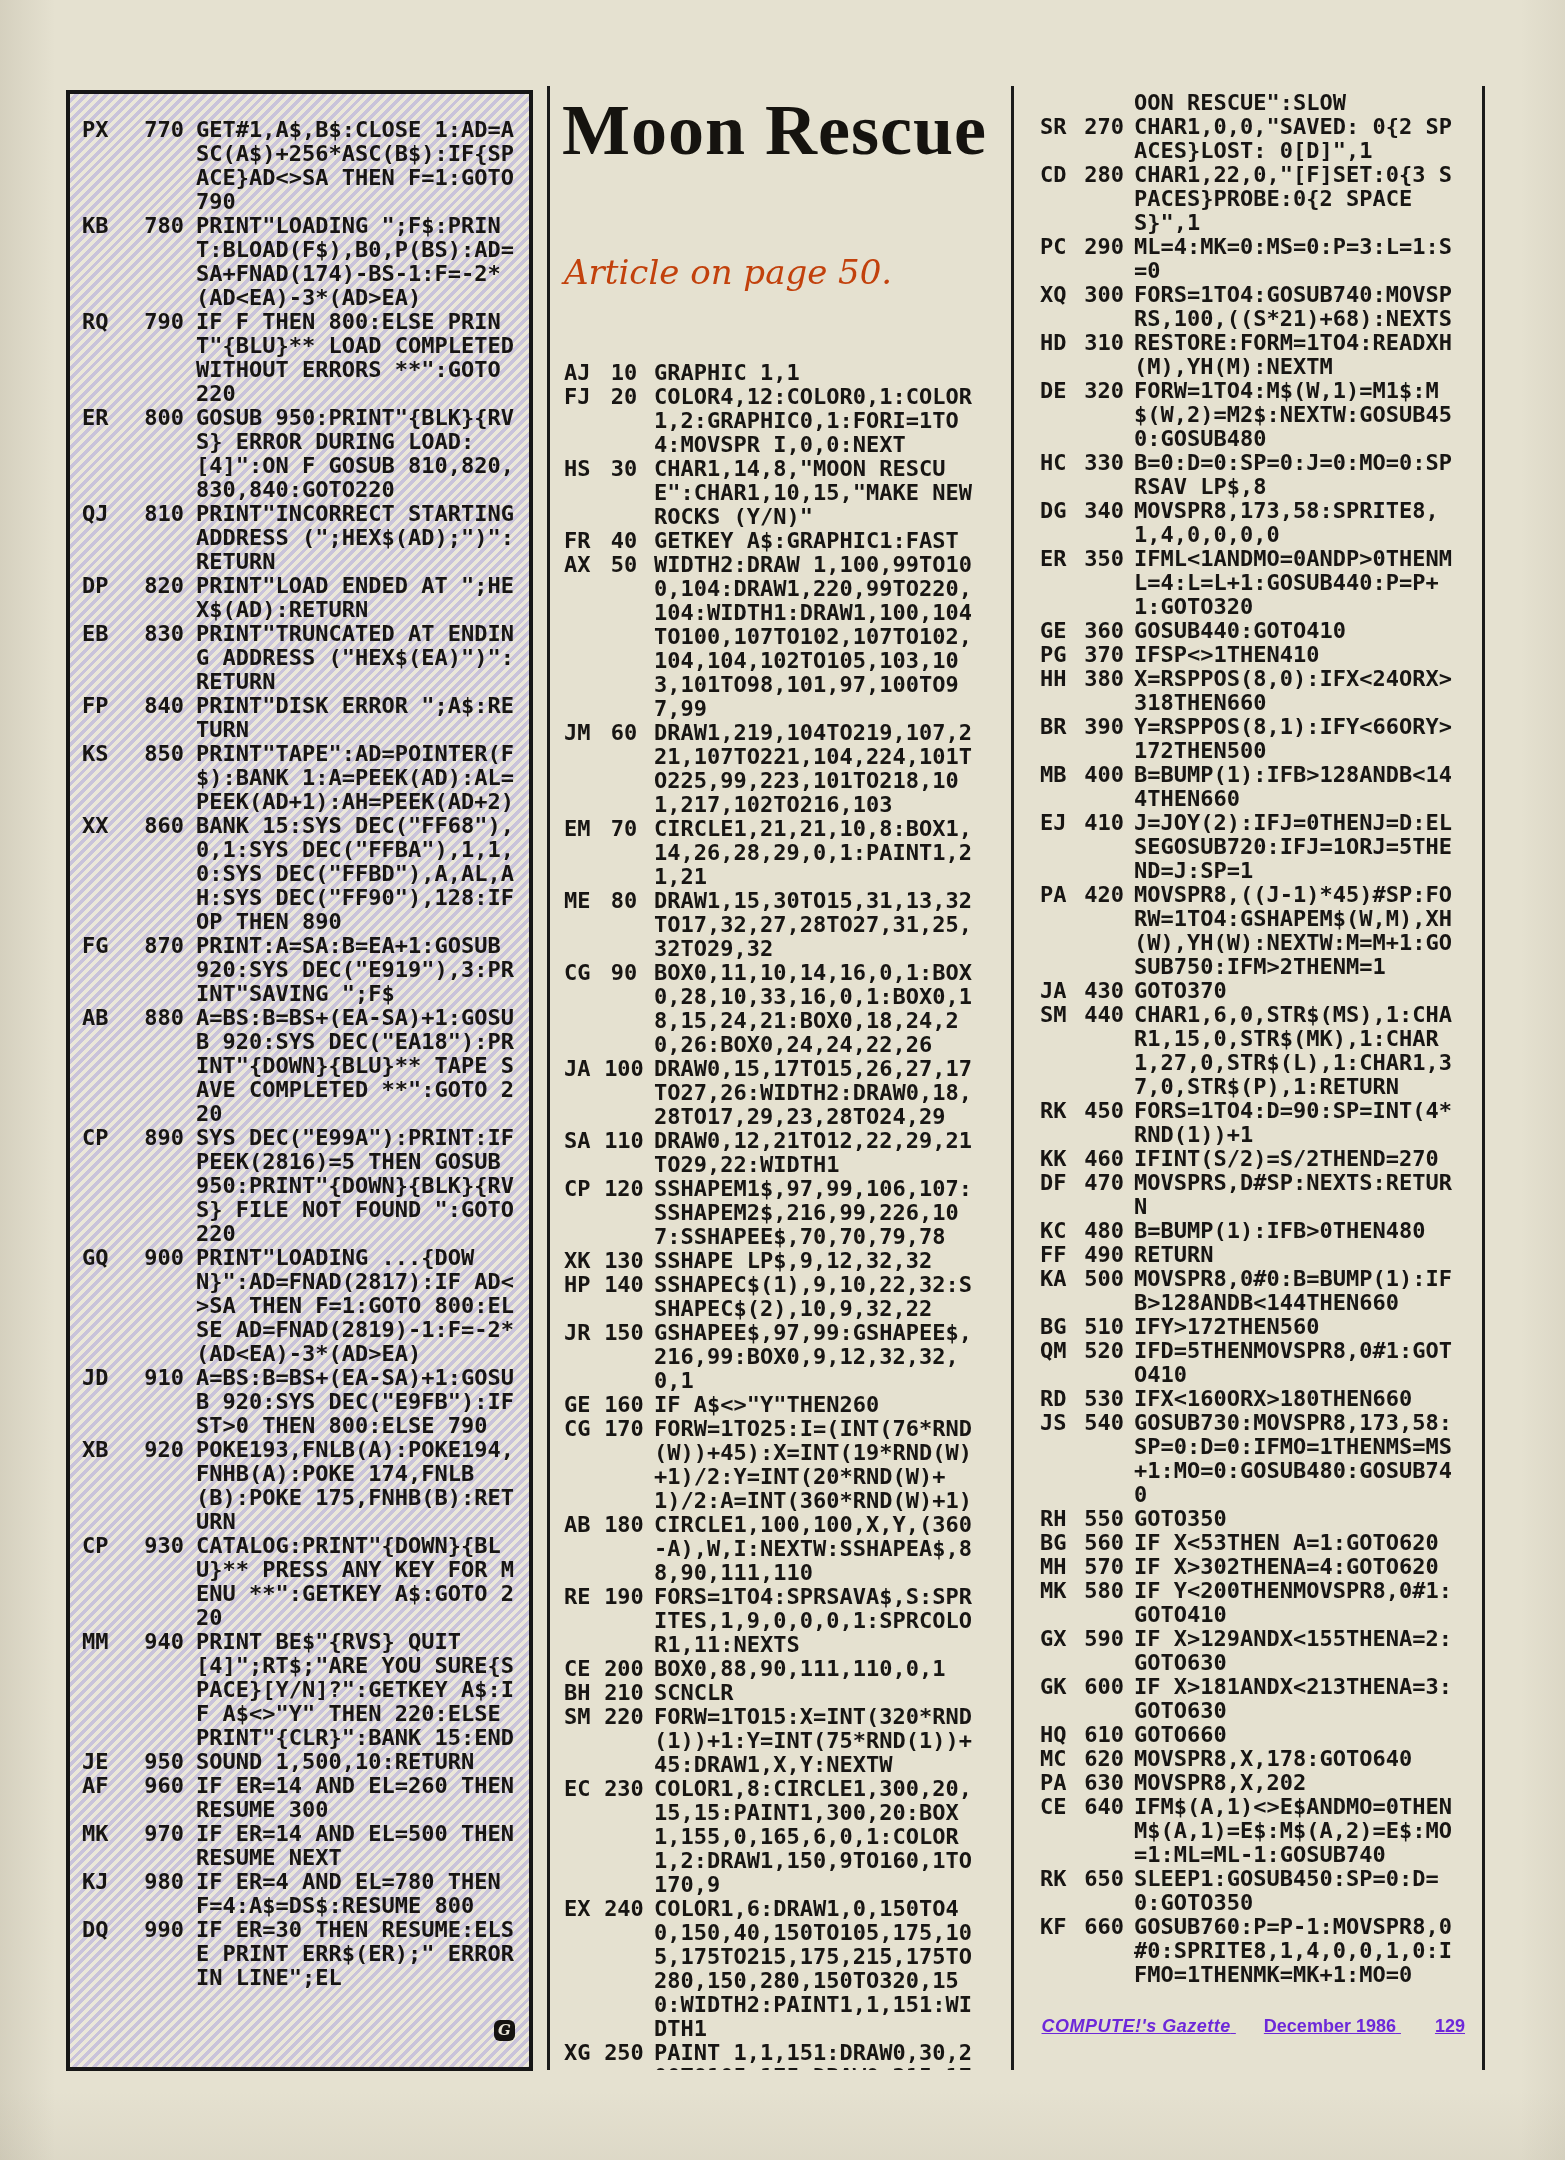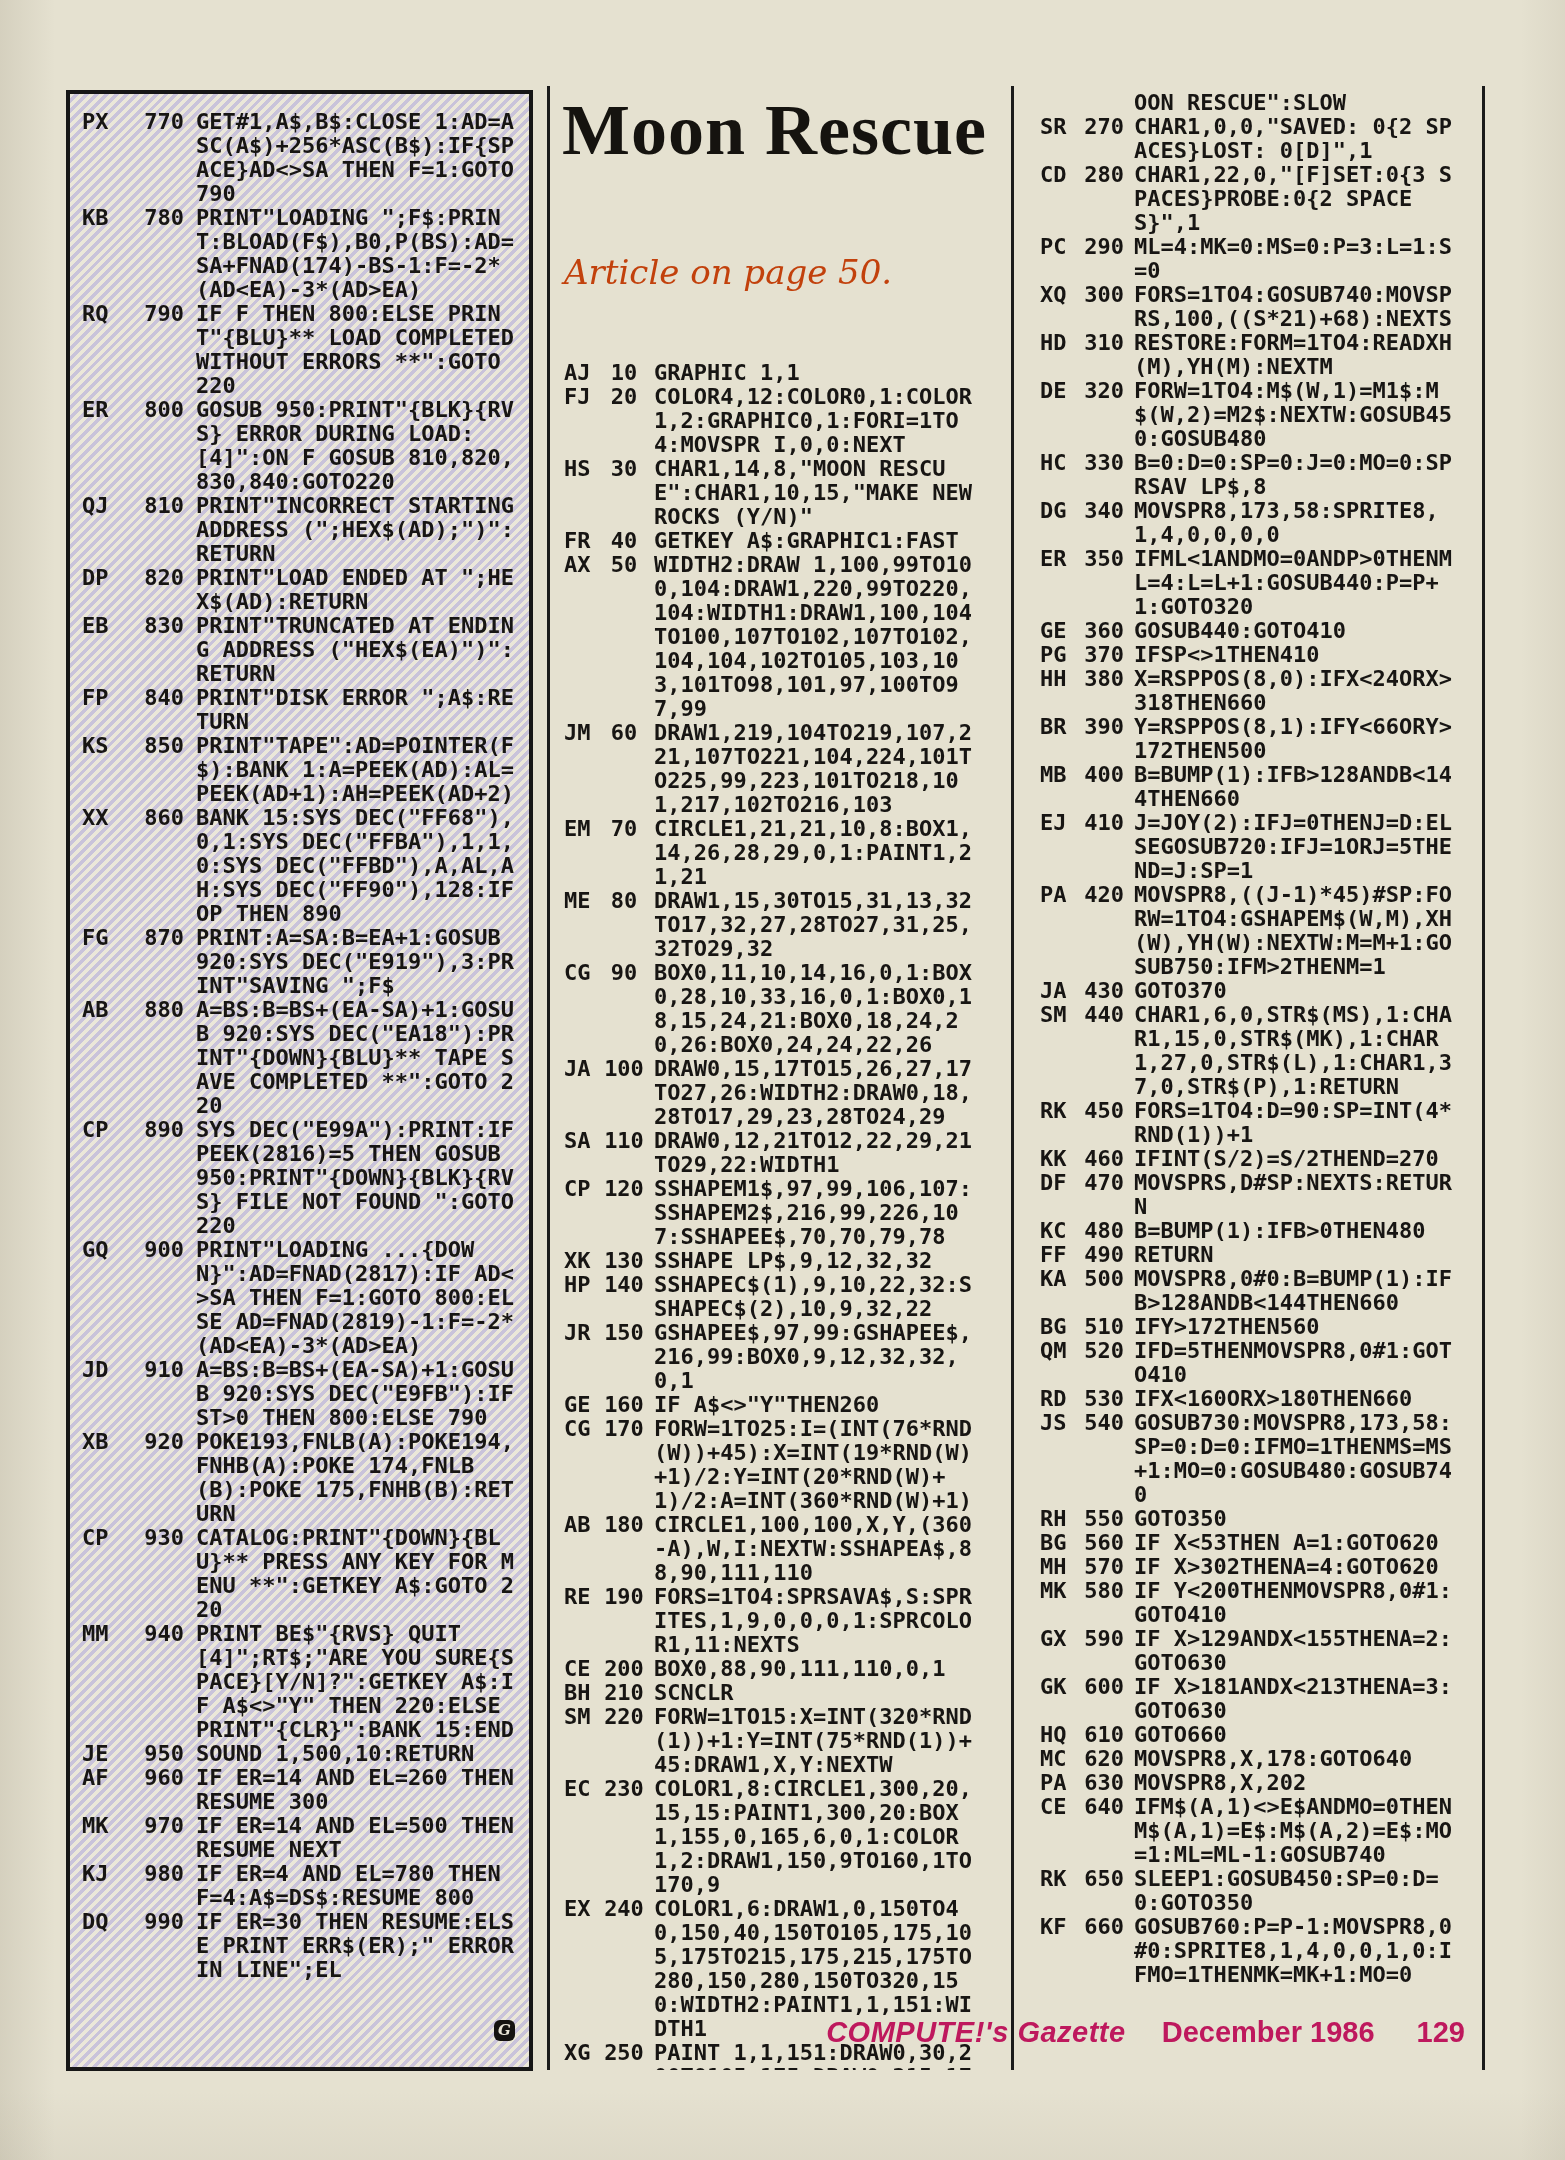--- a/index.html
+++ b/index.html
@@ -19,21 +19,21 @@
 
   .row{display:flex;align-items:flex-start;font-weight:700;font-size:22px;line-height:24px;color:#171513;}
   .chk{flex:none;width:32px;white-space:pre;}
   .num{flex:none;text-align:right;white-space:pre;}
   .code{flex:none;white-space:pre-wrap;word-break:break-all;}
 
   .left-box{
     position:absolute;left:66px;top:90px;width:467px;height:1981px;box-sizing:border-box;
     border:4px solid #161616;
     background:repeating-linear-gradient(135deg,#ebe7d9 0 3.5px,#c9c3da 3.5px 7px);
-    padding:16px 6px 0 12px;overflow:hidden;
+    padding:24px 6px 0 12px;overflow:hidden;
   }
   .left-box .num{width:44px;margin:0 12px 0 26px;}
   .left-box .code{width:318px;}
 
   .mid-col{position:absolute;left:552px;top:85px;width:456px;height:1985px;overflow:hidden;}
   .title{margin:12px 0 0 10px;font-family:Liberation Serif, serif;font-weight:700;font-size:72px;line-height:66px;color:#15130f;letter-spacing:1px;}
   .subtitle{margin:88px 0 0 12px;font-family:"DejaVu Serif",serif;font-style:italic;font-size:34px;line-height:42px;color:#c2410c;}
   .mid-col .rows{margin-top:68px;}
   .mid-col .chk{margin-left:12px;}
   .mid-col .num{width:40px;margin:0 10px 0 8px;text-align:center;}
@@ -44,21 +44,21 @@
   .right-col .chk{margin-left:24px;}
   .right-col .num{width:44px;margin:0 10px 0 8px;}
   .right-col .code{width:330px;}
 
   .end-bug{
     position:absolute;right:14px;bottom:26px;width:21px;height:21px;border-radius:6px;
     background:#151310;color:#e7e3d4;font-family:"DejaVu Serif",serif;font-weight:700;
     font-style:italic;font-size:15px;line-height:21px;text-align:center;
   }
 
-  .footer{position:absolute;top:2016px;right:100px;white-space:nowrap;color:#be185d;font-family:"Liberation Sans",sans-serif;font-size:29px;}
+  .footer{position:absolute;top:2016px;right:100px;white-space:nowrap;color:#6d28d9;font-family:"Liberation Sans",sans-serif;font-size:18px;text-decoration:underline;}
   .footer .mag{font-style:italic;font-weight:700;letter-spacing:.5px;}
   .footer .issue{font-weight:700;margin-left:28px;}
   .footer .pagenum{font-weight:700;margin-left:34px;}
 </style>
 </head>
 <body>
 
 <div class="vrule r1"></div>
 <div class="vrule r2"></div>
 <div class="vrule r3"></div>

